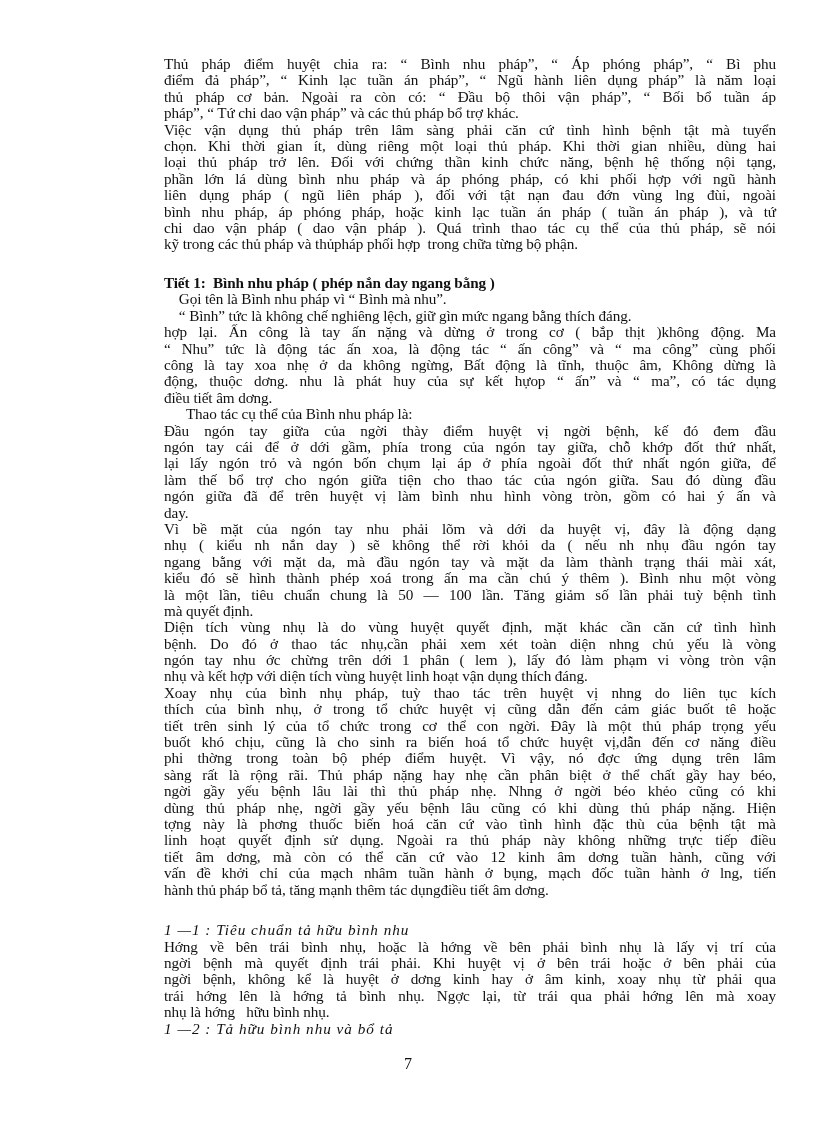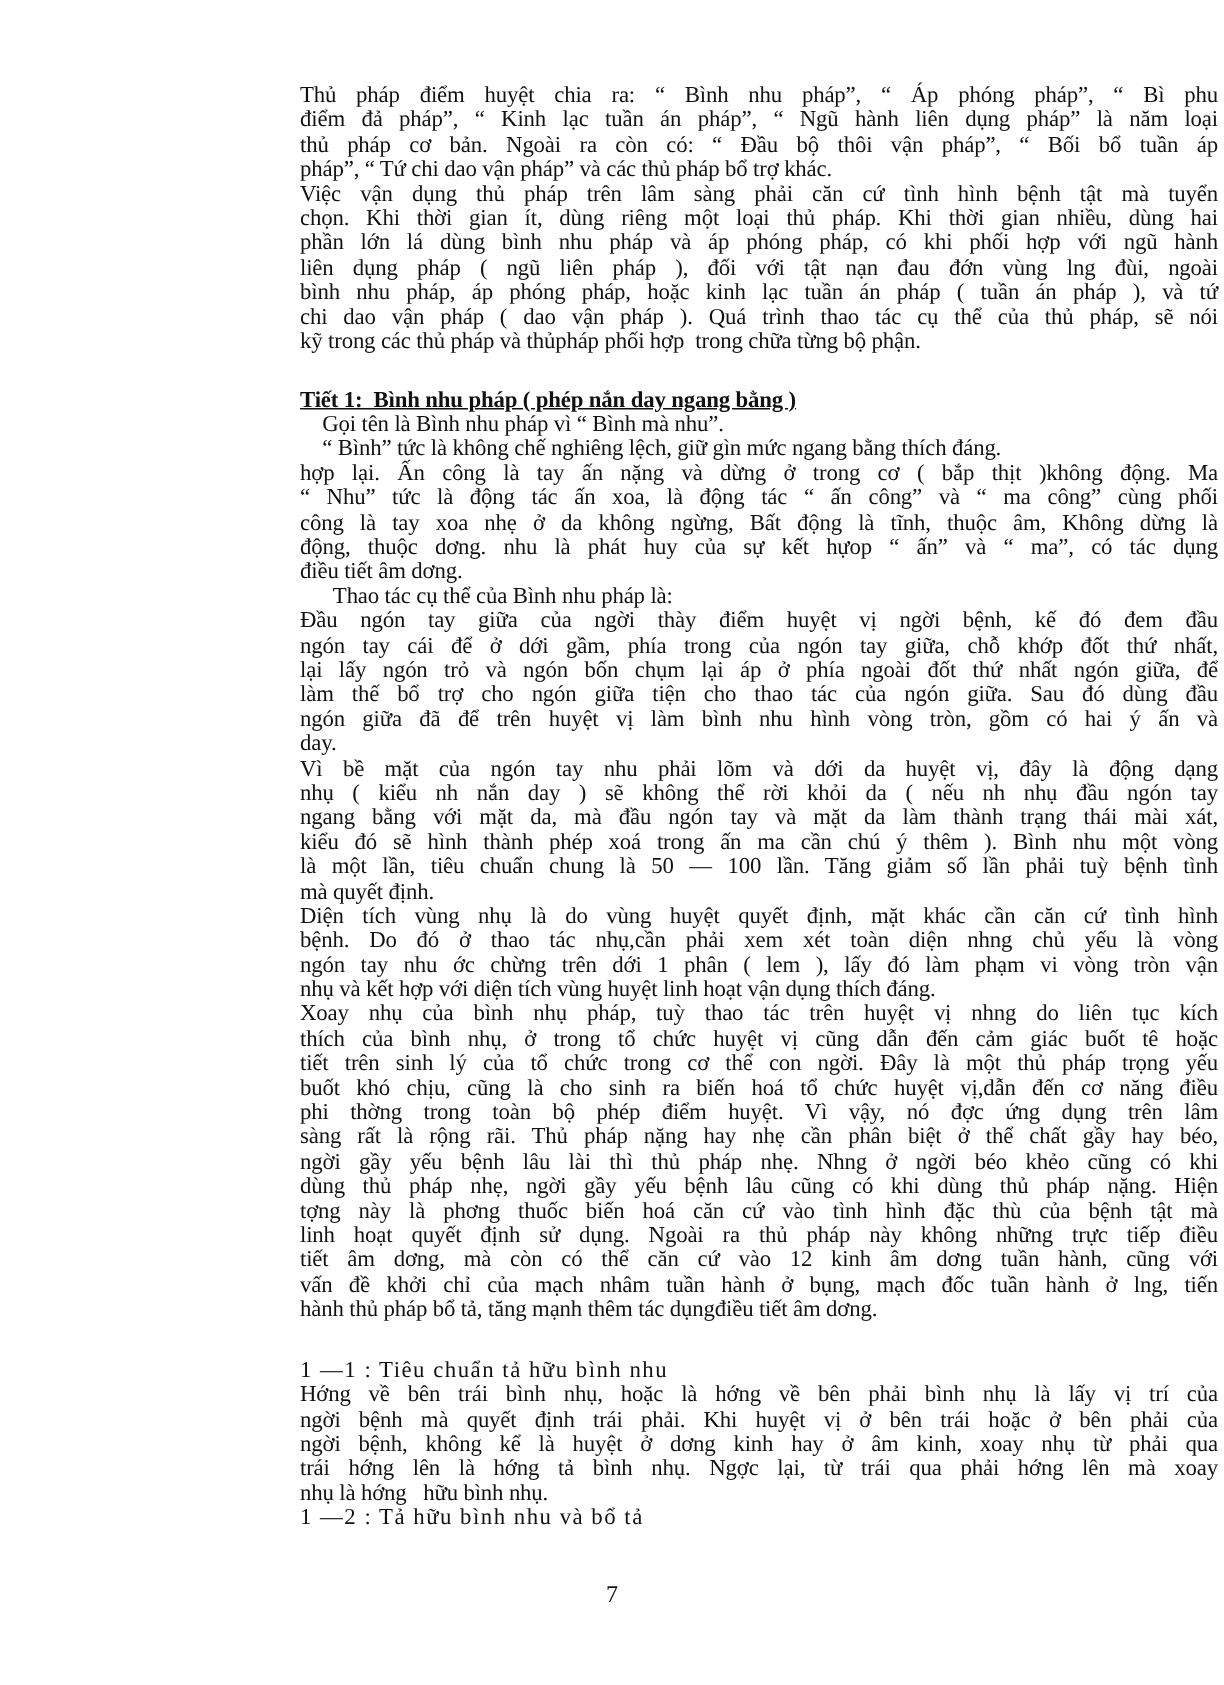--- a/index.html
+++ b/index.html
@@ -2,43 +2,43 @@
 <html><head>
 <meta charset="utf-8">
 <style>
   html, body { margin: 0; padding: 0; background: #ffffff; }
   body { width: 816px; height: 1123px; position: relative; overflow: hidden; }
   .page {
     position: absolute; left: 164px; top: 56px; width: 612px;
     font-family: "Liberation Serif", "DejaVu Serif", serif;
     font-size: 15.2px; line-height: 16.4px; color: #111;
     letter-spacing: -0.1px;
-    margin-left: 36px;
   }
   .line { display: block; white-space: pre; height: 16.4px; }
   .just { text-align: justify; text-align-last: justify; white-space: normal; }
   .gap { height: 16.4px; }
-  .heading { text-decoration: underline; font-weight: bold; }
-  .sub { letter-spacing: 1px; }
+  .heading { font-weight: bold; }
+  .sub { font-style: italic; letter-spacing: 1px; }
   .pagenum { position: absolute; left: 0; width: 816px; top: 1055px; text-align: center;
     font-family: "Liberation Serif", "DejaVu Serif", serif; font-size: 16px; color: #111; }
 </style>
 </head>
 <body>
 
 <div class="page">
   <div>
     <span class="line just">      Thủ pháp điểm huyệt chia ra: “ Bình nhu pháp”, “ Áp phóng pháp”, “ Bì phu</span>
     <span class="line just">điểm đả pháp”, “ Kinh lạc tuần án pháp”, “ Ngũ hành liên dụng pháp” là năm loại</span>
     <span class="line just">thủ pháp cơ bản. Ngoài ra còn có: “ Đầu bộ thôi vận pháp”, “ Bối bổ tuần áp</span>
     <span class="line">pháp”, “ Tứ chi dao vận pháp” và các thủ pháp bổ trợ khác.</span>
   </div>
   <div>
     <span class="line just">      Việc vận dụng thủ pháp trên lâm sàng phải căn cứ tình hình bệnh tật mà tuyển</span>
     <span class="line just">chọn. Khi thời gian ít, dùng riêng một loại thủ pháp. Khi thời gian nhiều, dùng hai</span>
+    <span class="line just">loại thủ pháp trở lên. Đối với chứng thần kinh chức năng, bệnh hệ thống nội tạng,</span>
     <span class="line just">phần lớn lá dùng bình nhu pháp và áp phóng pháp, có khi phối hợp với ngũ hành</span>
     <span class="line just">liên dụng pháp ( ngũ liên pháp ), đối với tật nạn đau đớn vùng lng   đùi, ngoài</span>
     <span class="line just">bình nhu pháp, áp phóng pháp, hoặc kinh lạc tuần án pháp ( tuần án pháp ), và tứ</span>
     <span class="line just">chi dao vận pháp ( dao vận pháp ). Quá trình thao tác cụ thể của thủ pháp, sẽ nói</span>
     <span class="line">kỹ trong các thủ pháp và thủpháp phối hợp  trong chữa từng bộ phận.</span>
   </div>
 
   <div class="gap"></div>
   <div class="gap" style="height:6px"></div>
 

